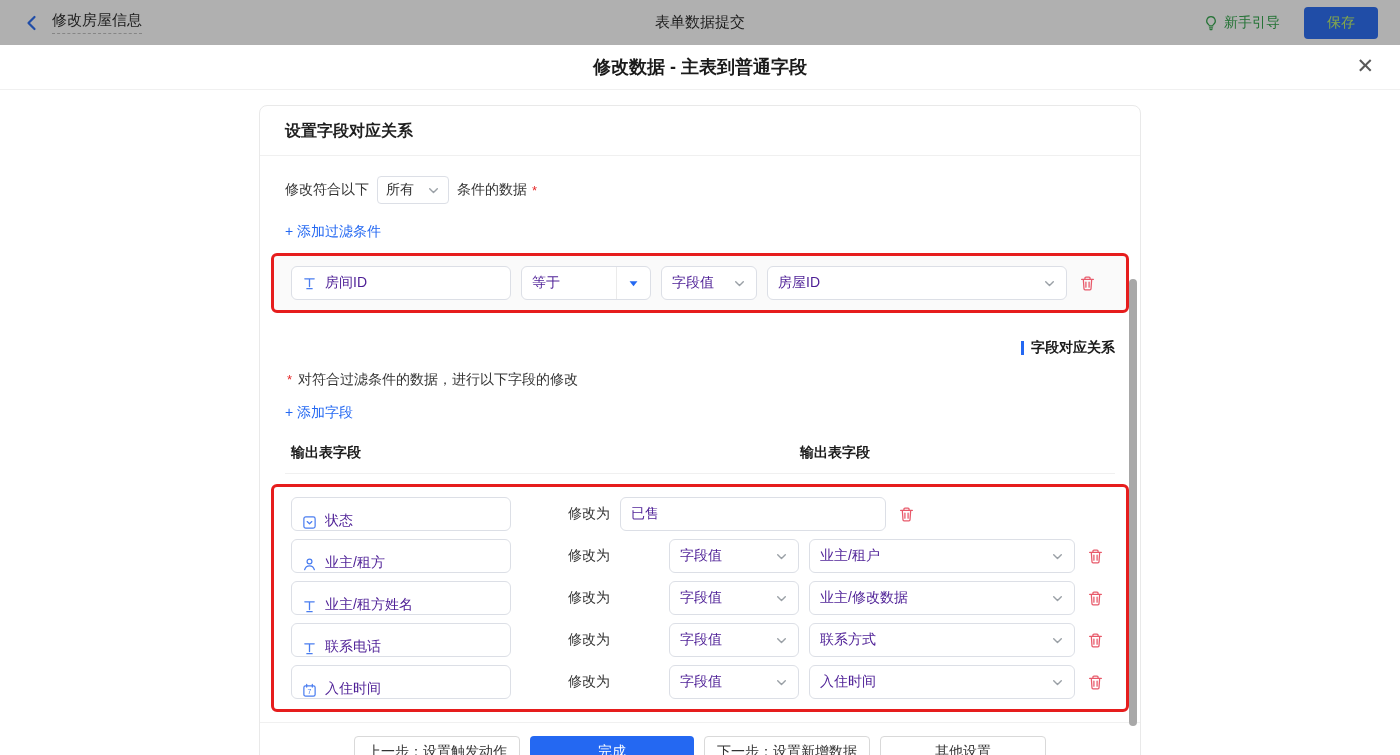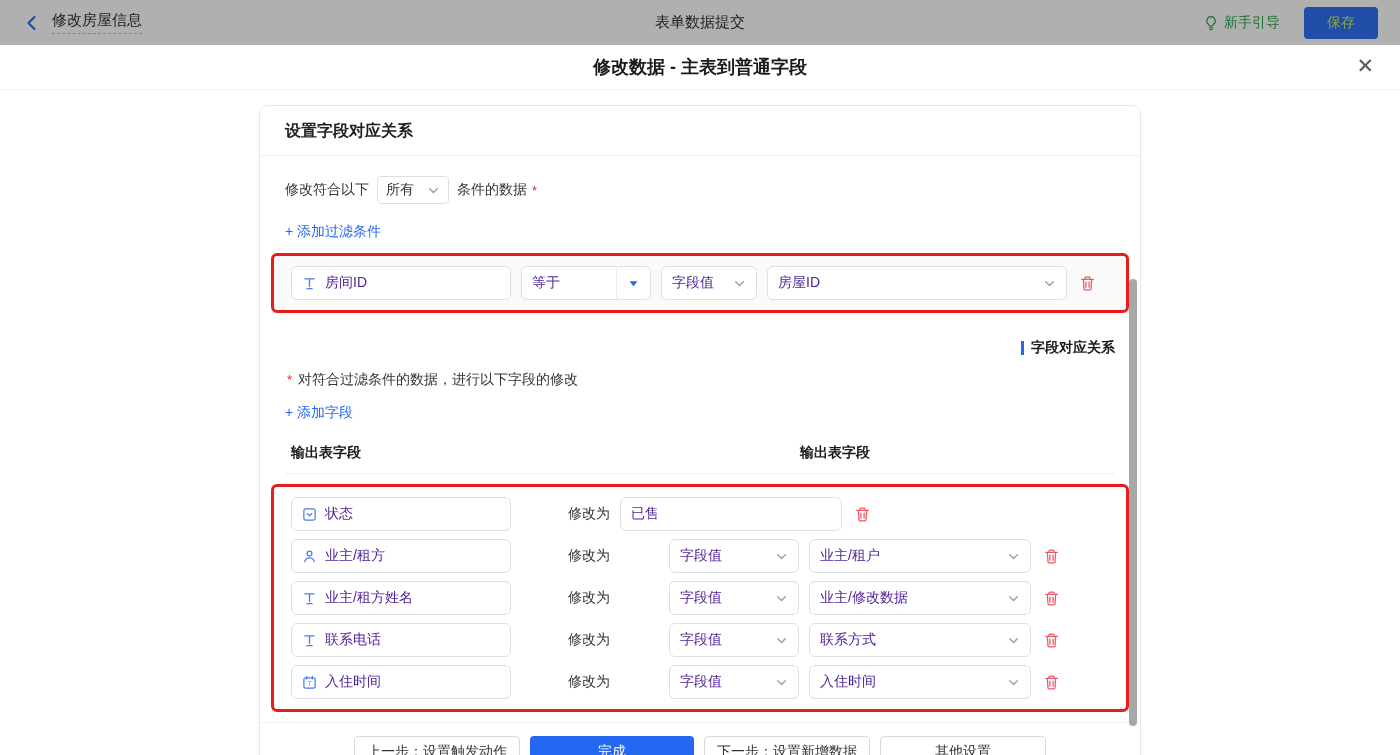--- a/index.html
+++ b/index.html
@@ -77,25 +77,25 @@
   .section-desc .req-star { margin:0 6px 0 2px; }
 
   .col-headers { position:relative; margin-top:22px; height:17px; font-size:14px;
     font-weight:700; color:#1a1a1a; }
   .col-target { position:absolute; left:6px; }
   .col-output { position:absolute; left:515px; }
   .col-divider { margin-top:12px; border-top:1px solid #f0f0f0; }
 
   .map-row { display:flex; align-items:center; margin-bottom:8px; }
   .map-row:last-child { margin-bottom:0; }
-  .m-field { width:220px; }
+  .m-field { width:220px;align-items:flex-end; }
   .modify-label { width:44px; margin-left:55px; font-size:14px; color:#333; flex:none;text-align:right; }
   .m-mode { width:130px; margin-left:59px; }
   .m-mode.active { border-color:#2468f2; }
-  .m-out { width:222px; margin-left:10px; }
+  .m-out { width:266px; margin-left:10px; }
 
   .v-scrollbar { position:absolute; right:3px; top:123px; width:8px; height:447px;
     background:#a8a8a8; border-radius:4px; z-index:3; cursor:grab; }
 
   .card-footer { border-top:1px solid #f0f0f0; height:58px; display:flex;
     align-items:center; justify-content:center; gap:10px; }
   .btn { height:32px; border-radius:4px; font-size:14px; cursor:pointer;
     font-family:inherit; }
   .btn-outline { width:166px; background:#fff; border:1px solid #d9d9d9; color:#333; }
   .btn-primary { width:164px; background:#2468f2; border:none; color:#fff; }

